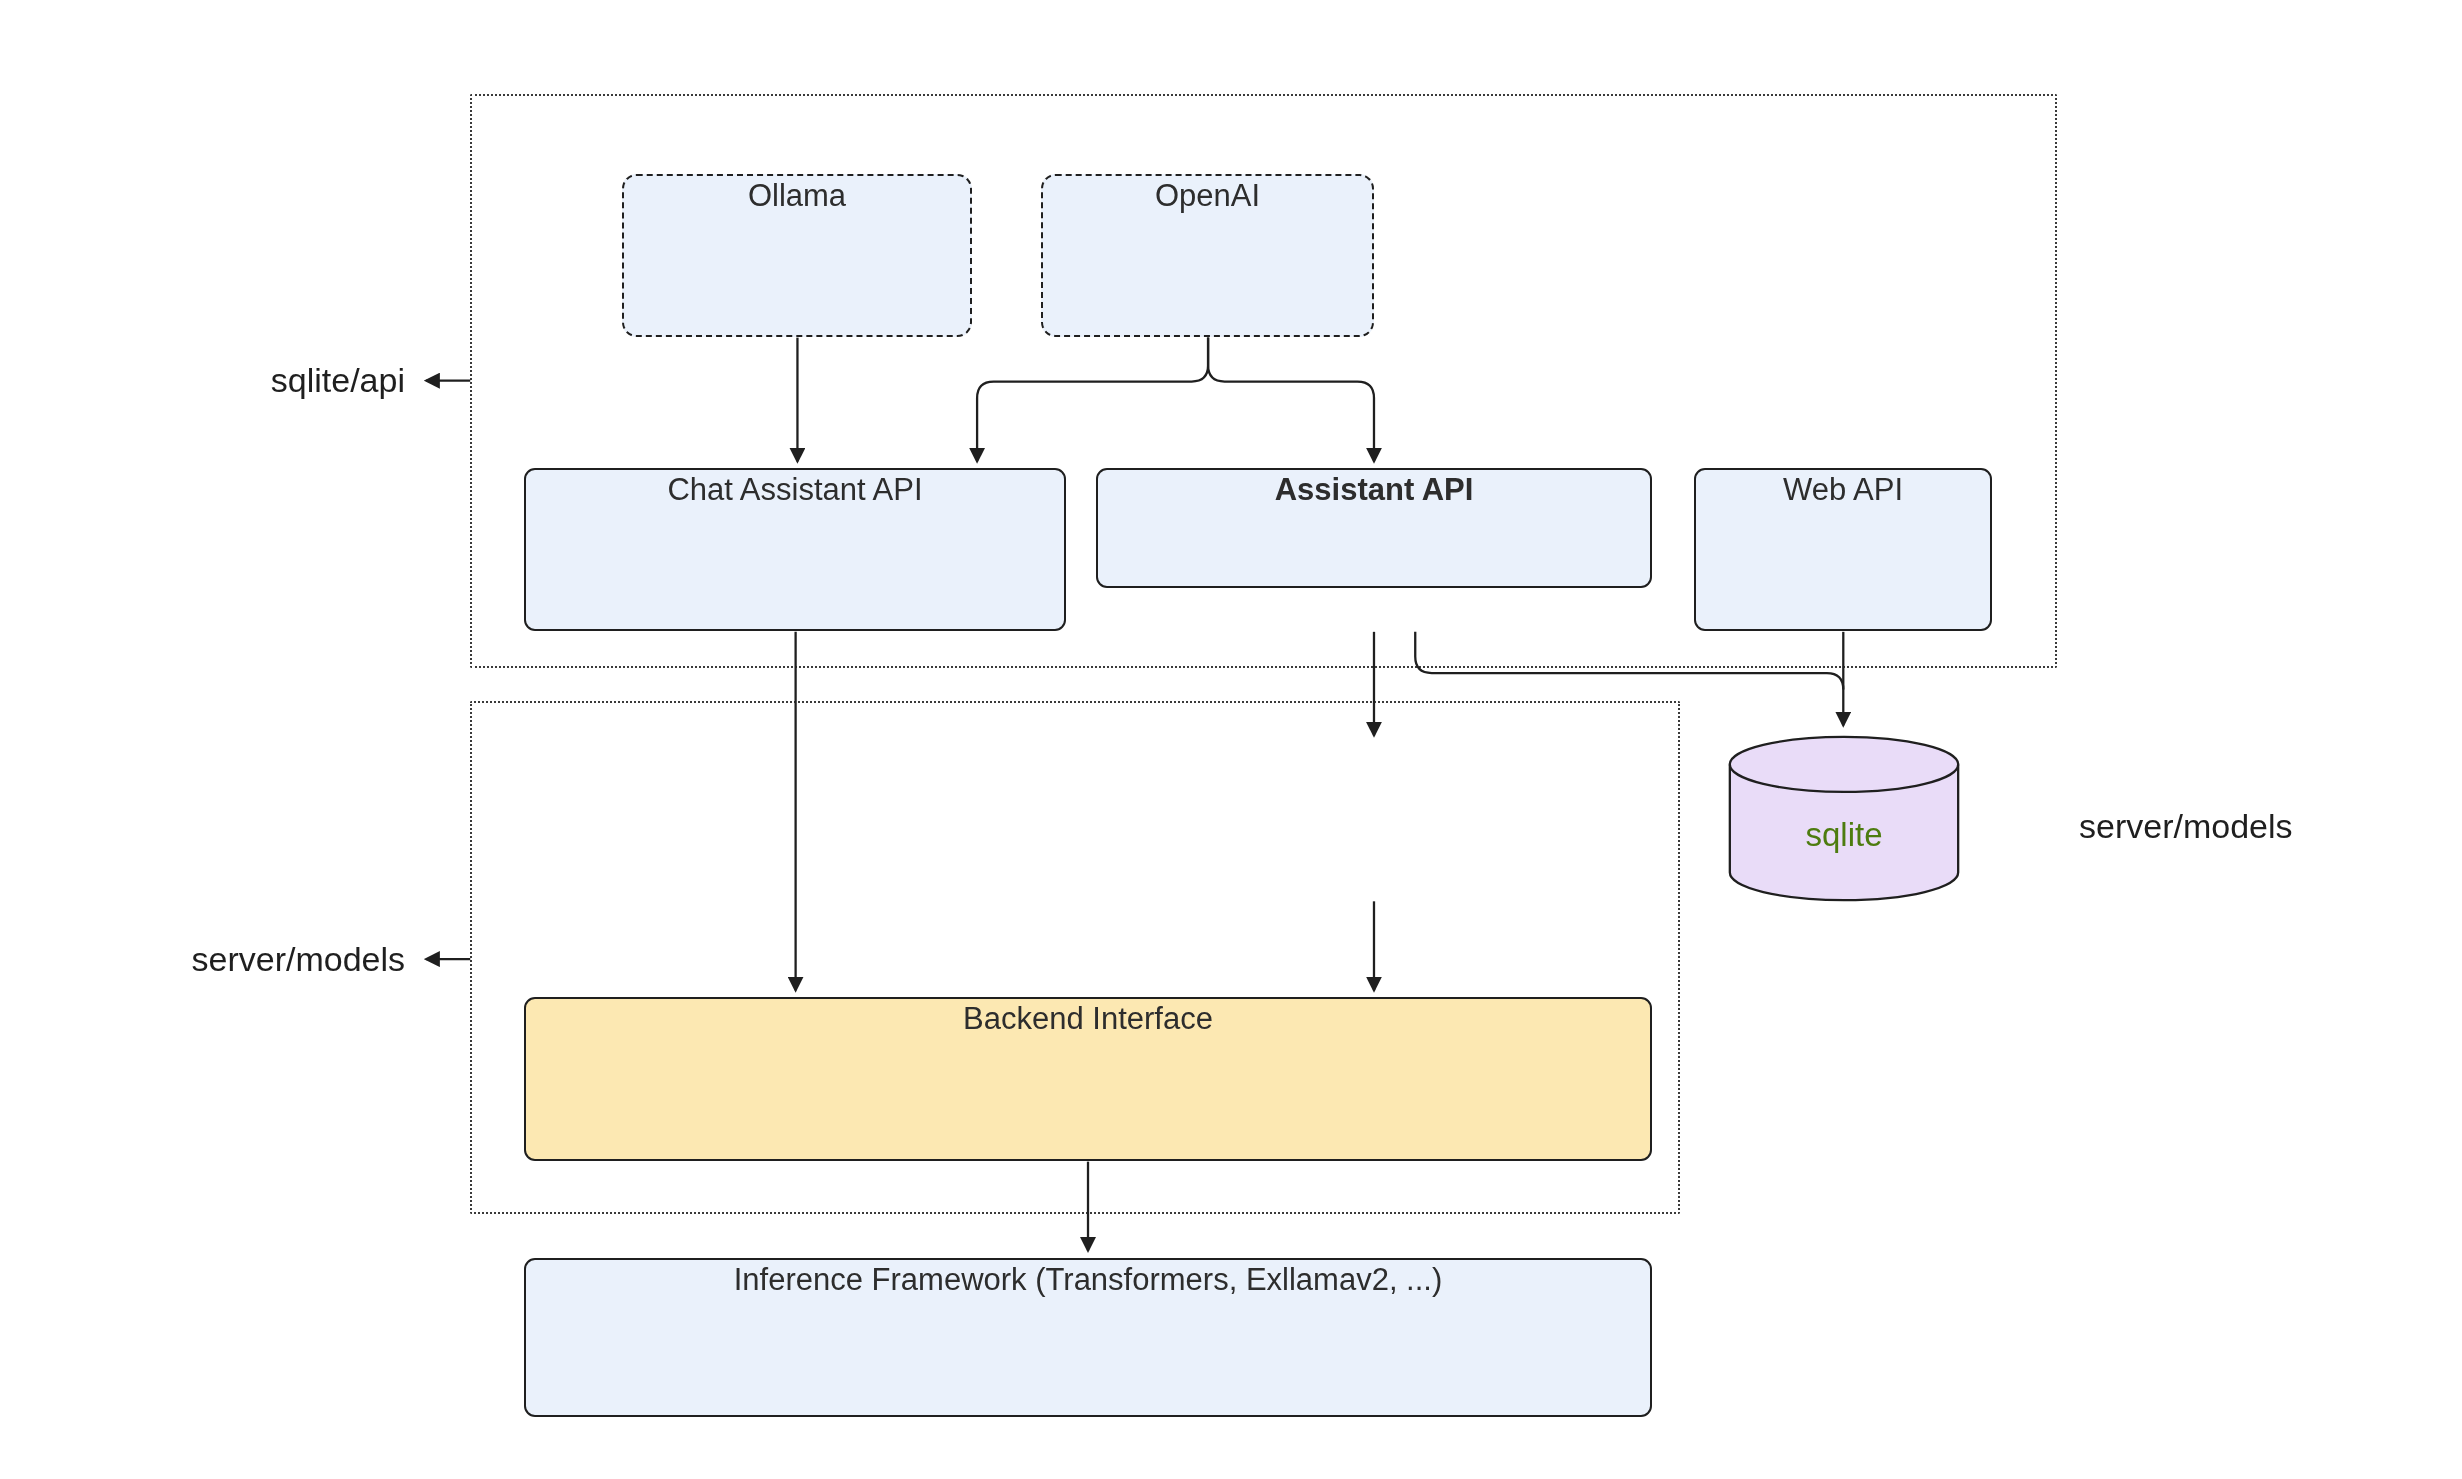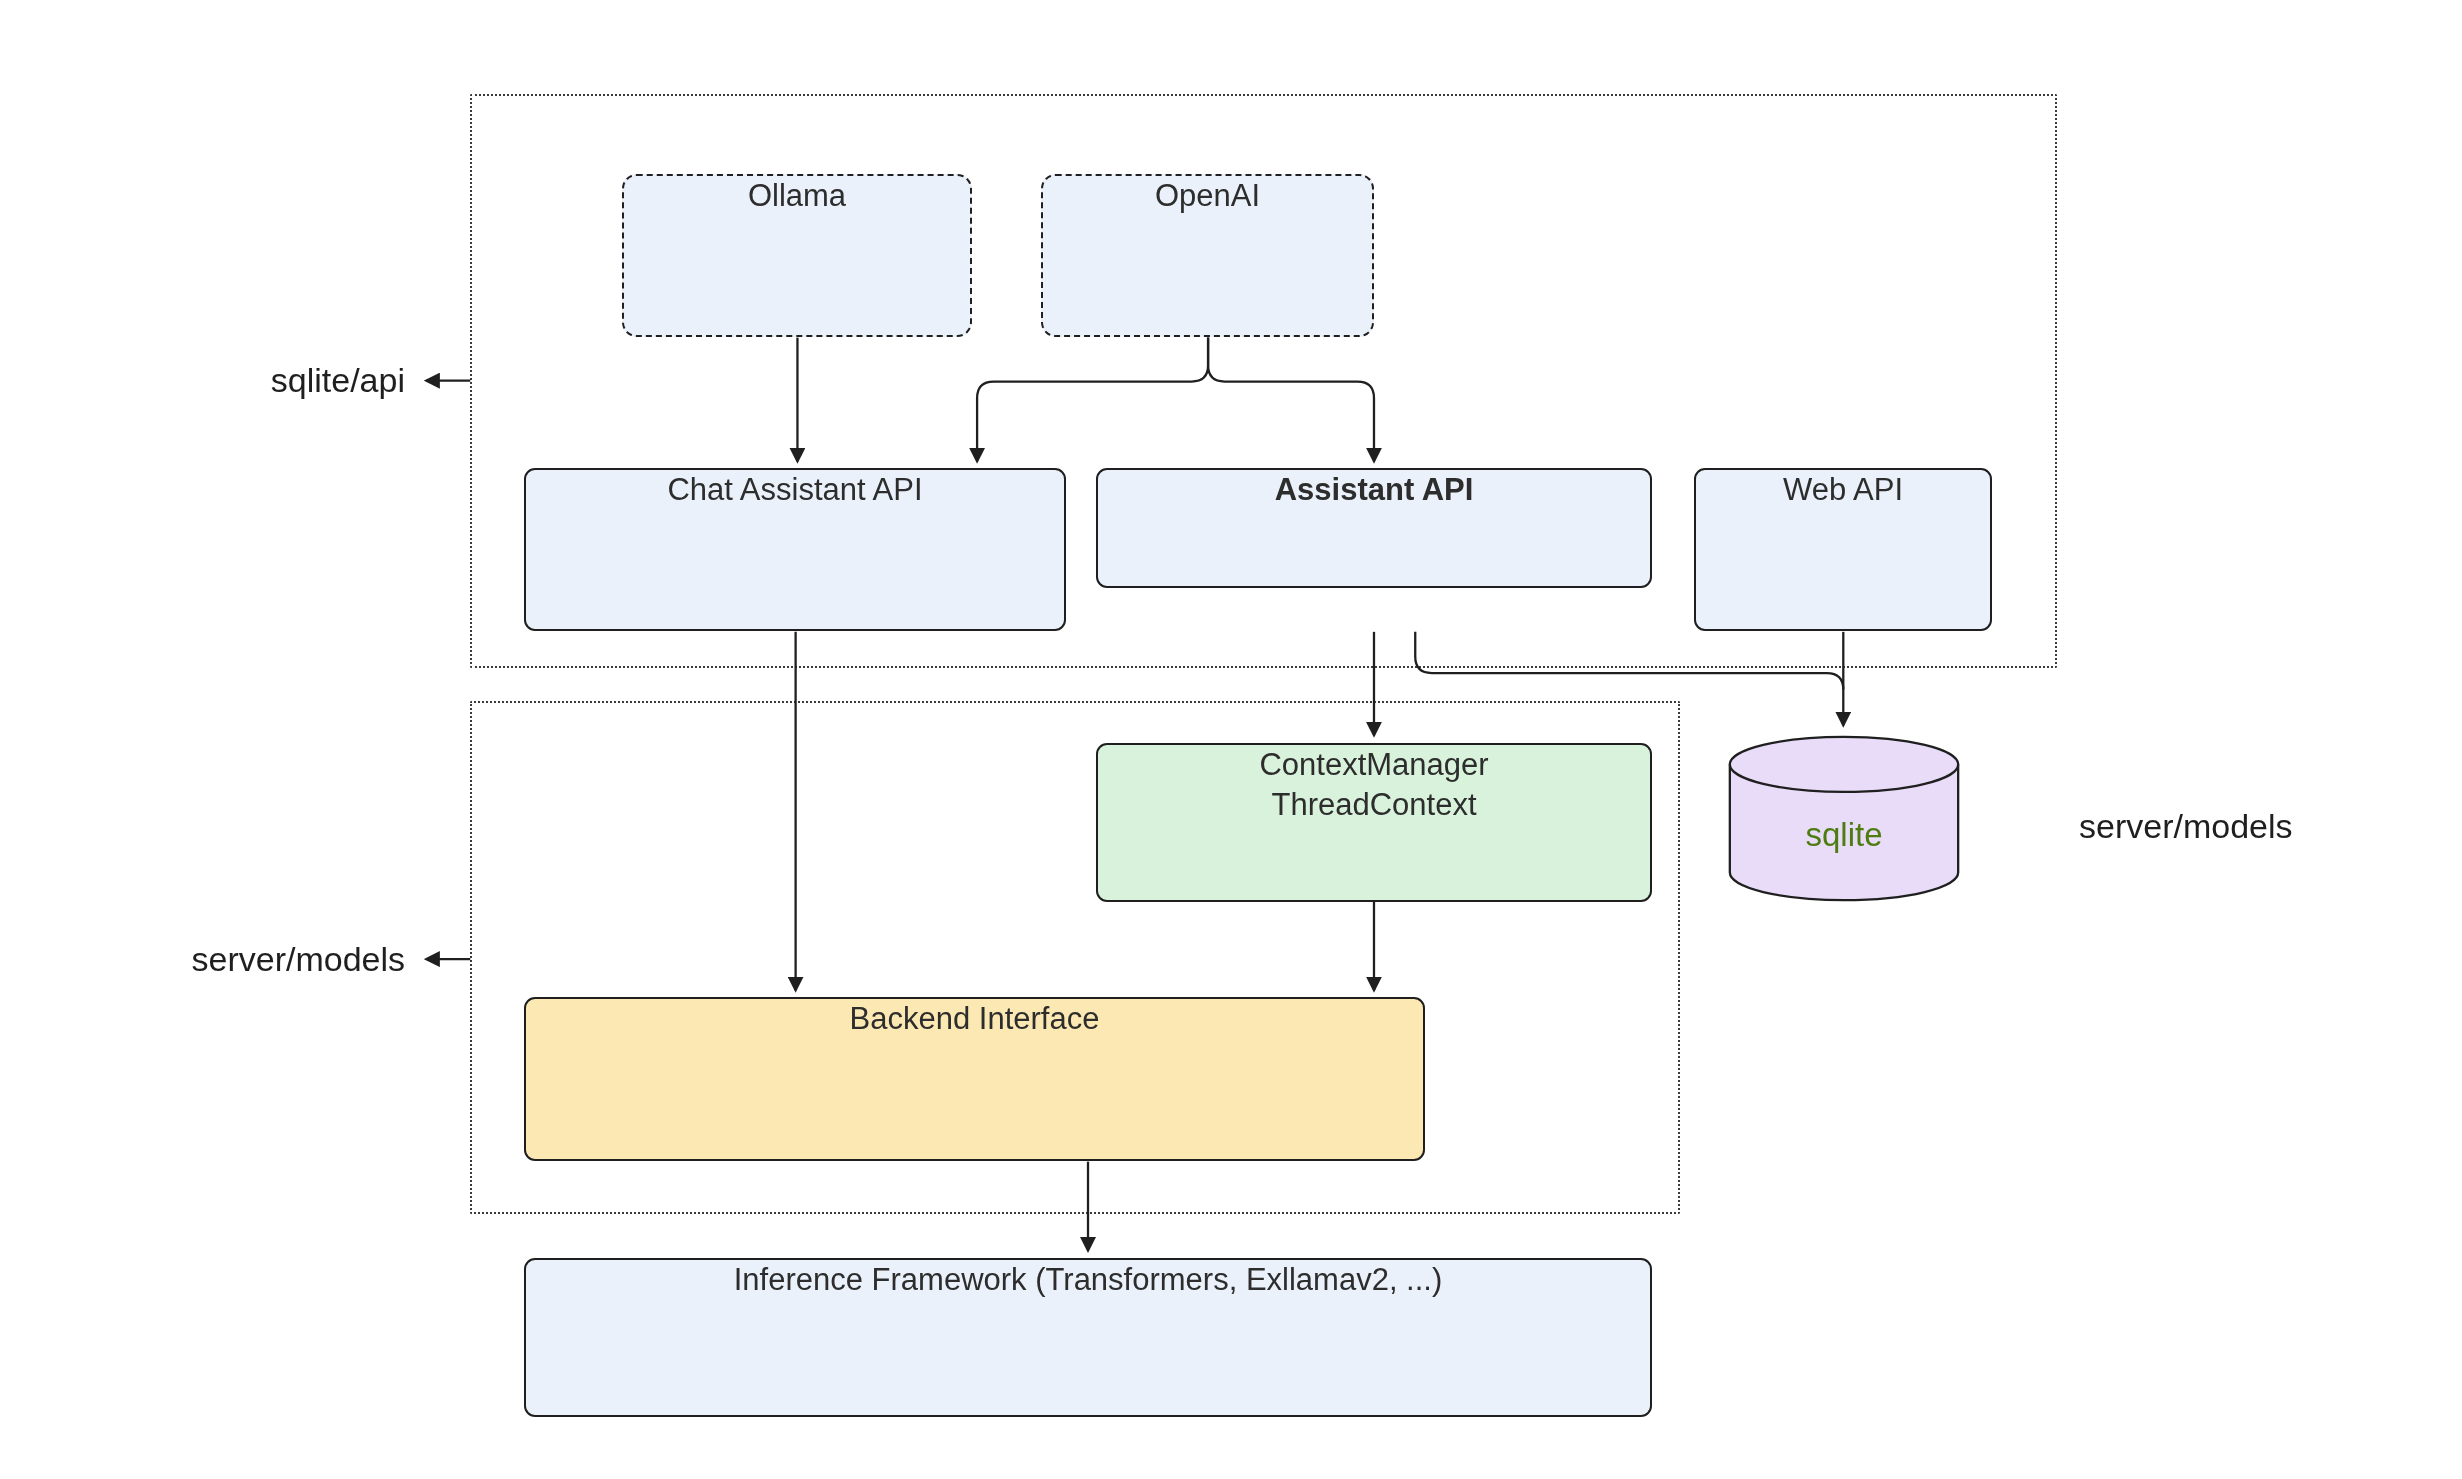--- a/index.html
+++ b/index.html
@@ -115,28 +115,22 @@
   <div class="node" style="left:524px; top:468px; width:542px; height:163px;">
     <span>Chat Assistant API</span>
   </div>
   <div class="node" style="left:1096px; top:468px; width:556px; height:120px;font-weight:bold;">
     <span>Assistant API</span>
   </div>
   <div class="node" style="left:1694px; top:468px; width:298px; height:163px;">
     <span>Web API</span>
   </div>
 
-  <div class="node green" style="left:1096px; top:743px; width:556px; height:159px;">
-    <span class="multiline">
-      <span class="multiline">ContextManager</span>
-      <span class="multiline">ThreadContext</span>
-    </span>
-  </div>
 
-  <div class="node yellow" style="left:524px; top:997px; width:901px; height:164px;">
+  <div class="node yellow" style="left:524px; top:997px; width:1128px; height:164px;">
     <span>Backend Interface</span>
   </div>
 
   <div class="cylinder-wrap" style="left:1728px; top:735px; width:232px; height:167px;">
     <svg width="232" height="167" viewBox="0 0 253 182">
       <path d="M2 32 v118 a124.5 30 0 0 0 249 0 v-118" fill="#e9dcf8" stroke="#1f1f1f" stroke-width="2.5"></path>
       <ellipse cx="126.5" cy="32" rx="124.5" ry="30" fill="#e9dcf8" stroke="#1f1f1f" stroke-width="2.5"></ellipse>
     </svg>
     <div class="cylinder-label">sqlite</div>
   </div>

